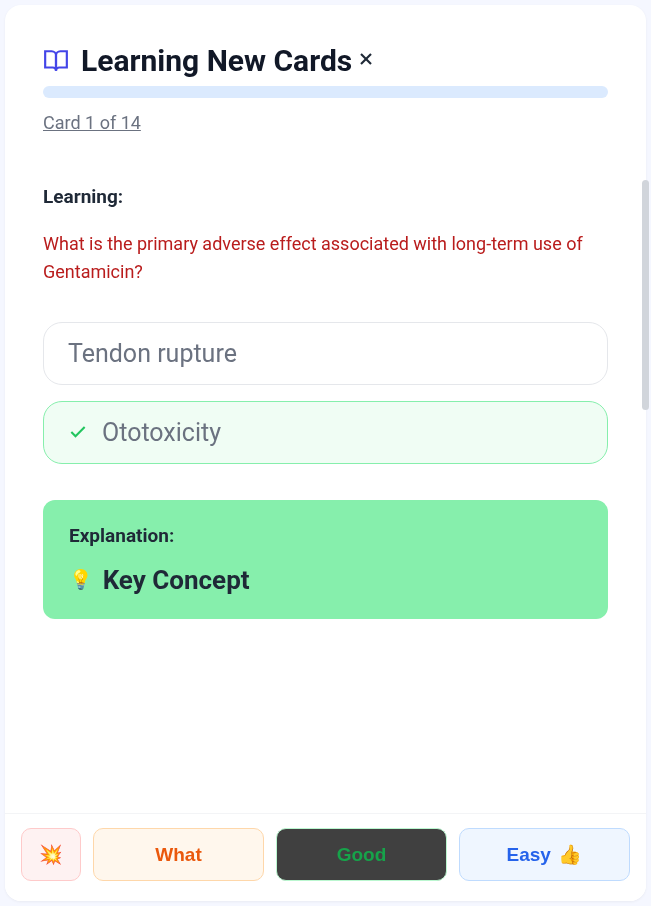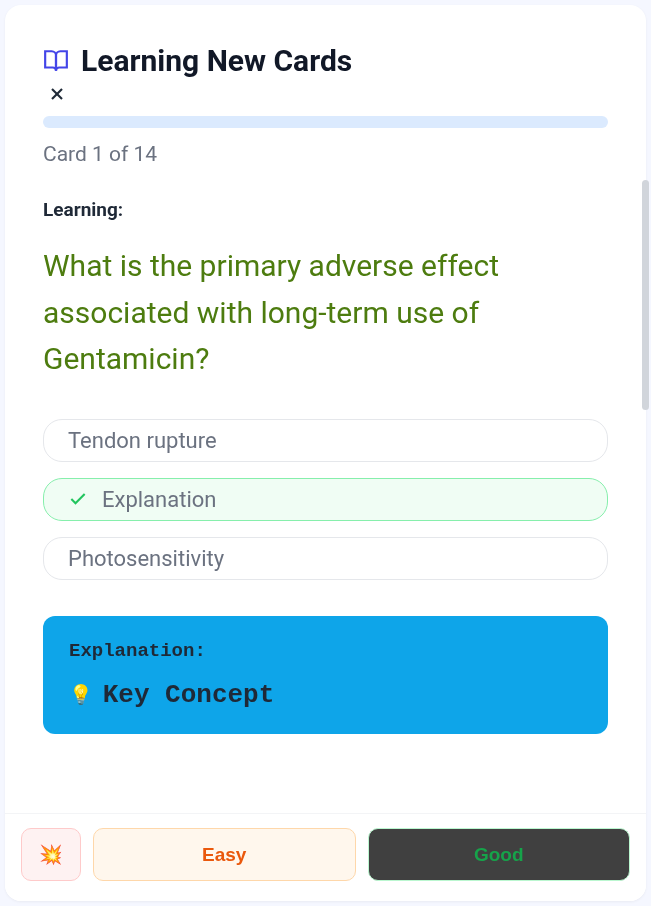--- a/index.html
+++ b/index.html
@@ -33,21 +33,20 @@
       flex: 1;
       overflow-y: auto;
       position: relative;
     }
     
     .header {
       display: flex;
       justify-content: flex-start;
       align-items: flex-start;
       margin-bottom: 8px;
-      flex-direction: column;
     }
     
     .title-row {
       display: flex;
       align-items: center;
       gap: 12px;
     }
     
     .book-icon {
       width: 26px;
@@ -87,51 +86,52 @@
     
     .progress-bar {
       width: 100%;
       height: 12px;
       background: #dbeafe;
       border-radius: 6px;
       margin-bottom: 14px;
     }
     
     .card-counter {
-      font-size: 21px;
+      font-size: 18px;
       color: #6b7280;
-      margin-bottom: 32px;
+      margin-bottom: 52px;
+      text-decoration: underline;
     }
     
     .question-label {
       font-size: 19px;
       font-weight: 700;
       color: #1f2937;
       margin-bottom: 22px;
     }
     
     .question-text {
-      font-size: 30px;
-      color: #4d7c0f;
+      font-size: 18px;
+      color: #b91c1c;
       line-height: 1.55;
       margin-bottom: 36px;
     }
     
     .options {
       display: flex;
       flex-direction: column;
       gap: 16px;
       margin-bottom: 36px;
     }
     
     .option {
       border: 1px solid #e5e7eb;
       border-radius: 19px;
-      padding: 8px 24px;
-      font-size: 22px;
+      padding: 16px 24px;
+      font-size: 25px;
       color: #6b7280;
       cursor: pointer;
       background: white;
       display: flex;
       align-items: center;
       gap: 14px;
     }
     
     .option.correct {
       border: 1.5px solid #86efac;
@@ -141,24 +141,23 @@
     .check-icon {
       width: 20px;
       height: 20px;
       stroke: #22c55e;
       stroke-width: 2.5;
       fill: none;
       flex-shrink: 0;
     }
     
     .explanation-box {
-      background: #0ea5e9;
+      background: #86efac;
       border-radius: 12px;
       padding: 24px 26px;
-      font-family: Liberation Mono, monospace;
     }
     
     .explanation-label {
       font-size: 19px;
       font-weight: 700;
       color: #1f2937;
       margin-bottom: 18px;
     }
     
     .key-concept-row {
@@ -268,40 +267,41 @@
     <div class="question-text">What is the primary adverse effect associated with long-term use of Gentamicin?</div>
 
     <div class="options">
       <div class="option">
         <span>Tendon rupture</span>
       </div>
       <div class="option correct">
         <svg class="check-icon" viewBox="0 0 24 24">
           <polyline points="20 6 9 17 4 12"></polyline>
         </svg>
-        <span>Explanation</span>
-      </div>
-      <div class="option">
-        <span>Photosensitivity</span>
+        <span>Ototoxicity</span>
       </div>
     </div>
 
     <div class="explanation-box">
       <div class="explanation-label">Explanation:</div>
       <div class="key-concept-row">
         <span class="emoji">💡</span>
         <span class="key-concept-text">Key Concept</span>
       </div>
     </div>
   </div>
 
   <div class="footer">
     <button class="rating-btn btn-again">
       <span class="emoji">💥</span>
     </button>
     <button class="rating-btn btn-hard">
-      <span>Easy</span>
+      <span>What</span>
     </button>
     <button class="rating-btn btn-good">
       <span>Good</span>
     </button>
+    <button class="rating-btn btn-easy">
+      <span>Easy</span>
+      <span class="emoji">👍</span>
+    </button>
   </div>
 </div>
 
 </body></html>

